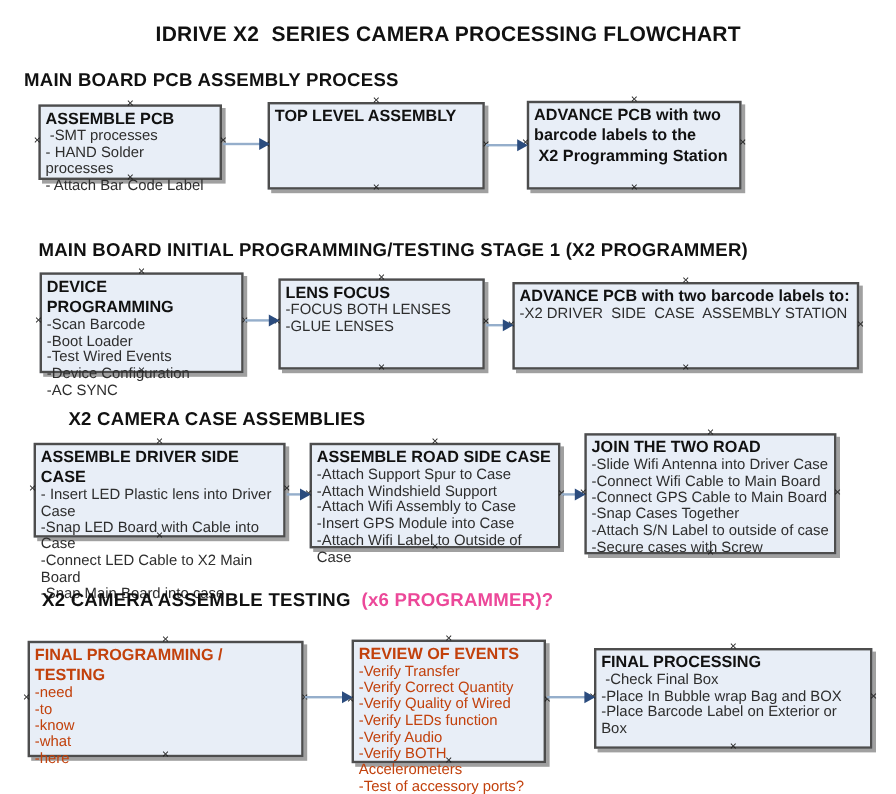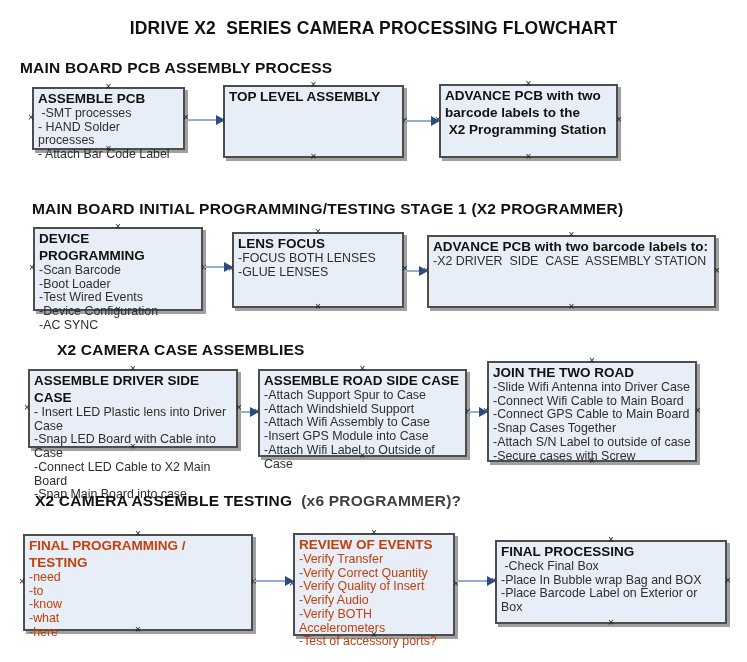--- a/index.html
+++ b/index.html
@@ -9,21 +9,21 @@
   }
   .page-title{
     position:absolute;top:18px;left:0;width:747px;text-align:center;
     font-size:17.5px;font-weight:bold;color:#111;letter-spacing:.2px;
     white-space:pre-wrap;margin:0;
   }
   .section-heading{
     position:absolute;font-size:15.5px;font-weight:bold;color:#111;
     white-space:pre;margin:0;letter-spacing:.2px;text-align:right;
   }
-  .section-heading .red-part{color:#404040;white-space:pre;}
+  .section-heading .red-part{color:#ec4899;white-space:pre;}
   .h1{left:20px;top:59px;}
   .h2{left:32px;top:200px;}
   .h3{left:30px;top:341px;margin-left:27px;}
   .h4{left:35px;top:492px;}
 
   .fc-box{
     position:absolute;box-sizing:border-box;background:#e8eef7;
     border:2px solid #4d4d4d;box-shadow:3px 3px 0 #a0a0a0;
     padding:1px 4px 0 4px;overflow:visible;
   }
@@ -215,21 +215,22 @@
   <span class="anchor an-t">×</span>
       <span class="anchor an-b">×</span>
       <span class="anchor an-l">×</span>
       <span class="anchor an-r">×</span>
     </div>
   <div class="fc-box red b-r4c2">
     <div class="fc-title">REVIEW OF EVENTS</div>
     <div class="fc-items">
         <div class="fc-item">-Verify Transfer</div>
         <div class="fc-item">-Verify Correct Quantity</div>
-        <div class="fc-item">-Verify Quality of Insert</div>
+        <div class="fc-item">-Verify Quality of Wired</div>
+        <div class="fc-item">-Verify LEDs function</div>
         <div class="fc-item">-Verify Audio</div>
         <div class="fc-item">-Verify BOTH Accelerometers</div>
         <div class="fc-item">-Test of accessory ports?</div>
       </div>
   <span class="anchor an-t">×</span>
       <span class="anchor an-b">×</span>
       <span class="anchor an-l">×</span>
       <span class="anchor an-r">×</span>
     </div>
   <div class="fc-box b-r4c3">

